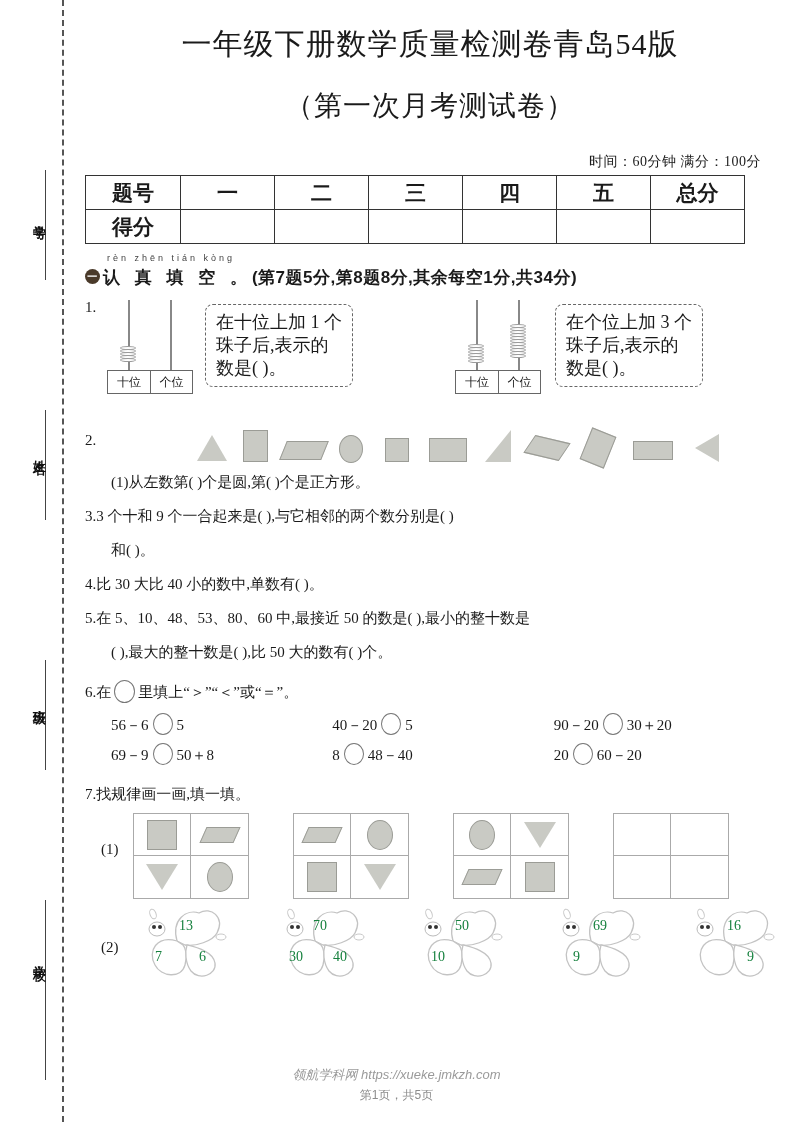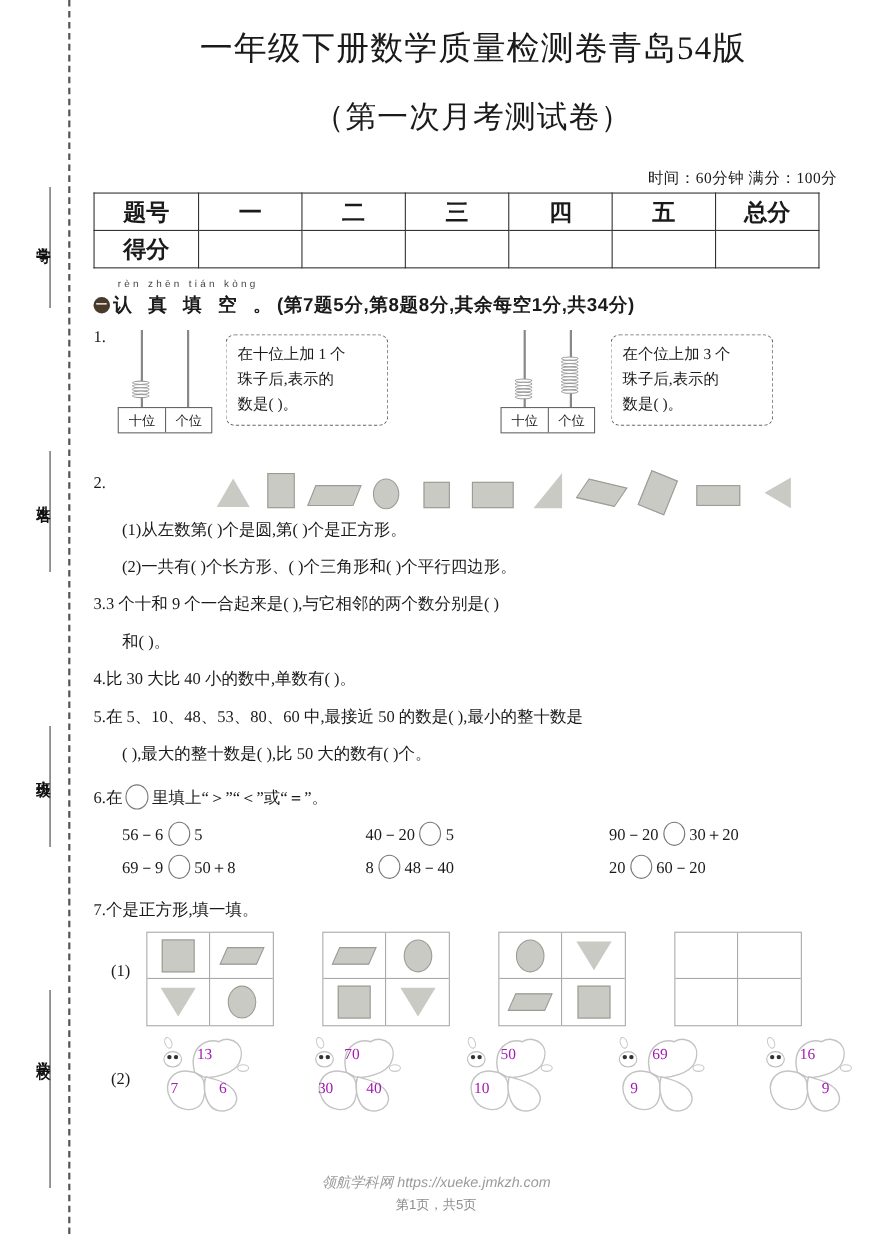--- a/index.html
+++ b/index.html
@@ -131,21 +131,21 @@
     width:42px; height:22px; line-height:22px;
     text-align:center; font-size:12px;
     font-family:"Liberation Sans","DejaVu Sans",sans-serif;
   }
   .base div + div { border-left:1px solid #666; }
   .callout {
     position:absolute;
     border:1.5px dashed #666;
     border-radius:8px;
     padding:6px 10px;
-    font-size:14px;
+    font-size:18px;
     line-height:23px;
     width:148px;
   }
 
   
   .shape-row { position:relative; height:34px; margin-top:2px; }
   .sh { position:absolute; background:#c9cac4; border:1px solid #9b9c96; }
 
   
   .cmp-row { display:flex; margin-top:2px; }
@@ -182,21 +182,21 @@
     border-bottom:1px solid #aaa;
     display:flex; align-items:center; justify-content:center;
   }
   .cell:nth-child(2n) { border-right:none; }
   .cell:nth-child(n+3) { border-bottom:none; }
   .gs { background:#c9cac4; border:1px solid #9b9c96; }
 
   
   .clover-row { position:relative; height:78px; margin-top:6px; }
   .clover { position:absolute; width:104px; height:72px; }
-  .clover .n { position:absolute; font-size:14px; color:#a21caf;
+  .clover .n { position:absolute; font-size:14px; color:#15803d;
                font-family:"Liberation Serif","DejaVu Serif",serif; }
   .n-top { top:11px; left:46px; }
   .n-left { top:42px; left:22px; }
   .n-right { top:42px; left:66px; }
 
   
   .footer {
     position:absolute;
     left:0; right:0; bottom:18px;
     text-align:center;
@@ -347,21 +347,20 @@
 
       <div class="sh" style="left:500px;top:2px;width:26px;height:34px;transform:rotate(22deg);"></div>
 
       <div class="sh" style="left:548px;top:12px;width:40px;height:19px;"></div>
 
       <div style="position:absolute;left:610px;top:5px;width:0;height:0;border-top:14px solid transparent;border-bottom:14px solid transparent;border-right:24px solid #c9cac4;"></div>
     </div>
   </div>
 
   <div class="q indent" style="margin-top:8px;">(1)从左数第(        )个是圆,第(        )个是正方形。</div>
-  <div class="q indent">(2)一共有(      )个长方形、(        )个三角形和(      )个平行四边形。</div>
 
   <div class="q"><span>3.</span><span>3 个十和 9 个一合起来是(               ),与它相邻的两个数分别是(               )</span></div>
   <div class="q indent">和(         )。</div>
 
   <div class="q"><span>4.</span><span>比 30 大比 40 小的数中,单数有(                                      )。</span></div>
 
   <div class="q"><span>5.</span><span>在 5、10、48、53、80、60 中,最接近 50 的数是(             ),最小的整十数是</span></div>
   <div class="q indent">(            ),最大的整十数是(             ),比 50 大的数有(           )个。</div>
 
   <div class="q" style="margin-top:10px;">
@@ -386,21 +385,21 @@
     </div>
     <div class="cmp">
       <span>8</span><span class="circ"></span><span>48－40</span>
     </div>
     <div class="cmp">
       <span>20</span><span class="circ"></span><span>60－20</span>
     </div>
   </div>
 
   <div class="q" style="margin-top:14px;">
-    <span>7.</span><span>个是正方形,填一填。</span>
+    <span>7.</span><span>找规律画一画,填一填。</span>
   </div>
 
   <div class="grid-row">
     <div style="position:absolute;left:16px;top:28px;font-size:15px;">(1)</div>
 
     <div class="grid2" style="left:48px;">
       <div class="cell">
           <div class="gs" style="width:30px;height:30px;"></div>
         </div>
       <div class="cell">

